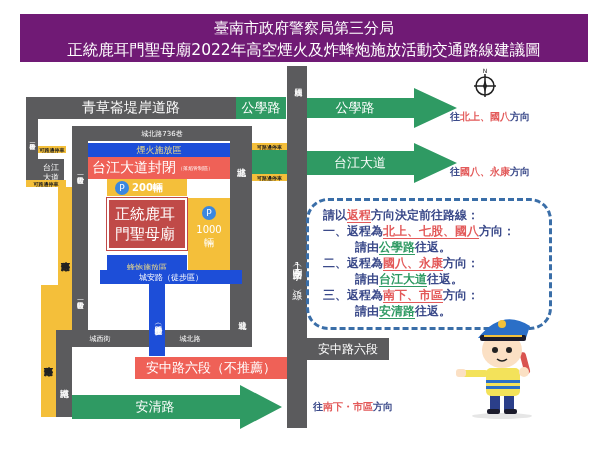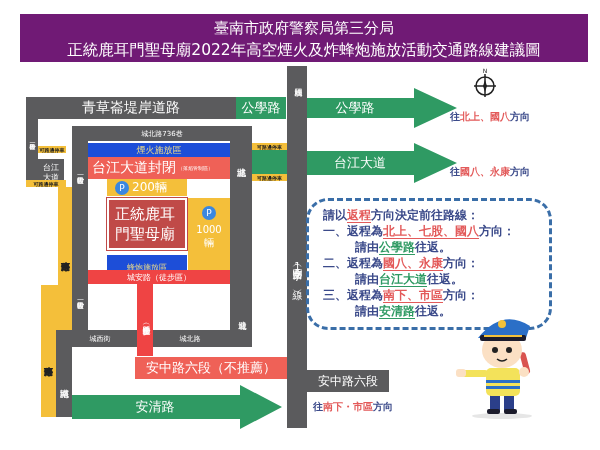--- a/index.html
+++ b/index.html
@@ -9,21 +9,21 @@
   .title-bar {
     left: 20px; top: 14px; width: 568px; height: 48px;
     background: #701a75; color: #fff; text-align: center;
   }
   .title-line1 { font-size: 15px; line-height: 22px; padding-top: 3px; }
   .title-line2 { font-size: 15.5px; line-height: 22px; }
   .road { background: #5b5b5d; color: #fff; }
   .green { background: #2f9a63; color: #fff; }
   .yellow { background: #f4bf3a; }
   .red { background: #ef6157; color: #fff; }
-  .blue { background: #ef4444; color: #fff; }
+  .blue { background: #1d4ed8; color: #fff; margin-left: 12px; }
   .dark { background: #1d4ed8; color: #e9d98a; }
   .temple { background: #c04a48; color: #fff; border: 2px solid #fff; outline: 1px solid #c04a48; }
   .vtext { writing-mode: vertical-rl; text-orientation: upright; }
   .center { display: flex; align-items: center; justify-content: center; }
   .parking-tag { background: #f4bf3a; color: #222; font-size: 5px; font-weight: bold; }
   .pcircle {
     width: 14px; height: 14px; border-radius: 50%; background: #3a87e0; color: #fff;
     font-size: 9px; display: flex; align-items: center; justify-content: center;
   }
   .dir-text { font-size: 10px; color: #3b4a8a; font-weight: bold; }
@@ -117,21 +117,21 @@
 <div class="abs dark center" style="left:88px; top:143px; width:142px; height:14px; font-size:9px;">
   <span>煙火施放區</span>
 </div>
 <div class="abs red" style="left:88px; top:157px; width:142px; height:22px; display:flex; align-items:center; padding-left:4px;">
   <span style="font-size:14px;">台江大道封閉</span>
   <span style="font-size:5px; margin-left:2px;">（落焰管制區）</span>
 </div>
 <div class="abs" style="left:88px; top:179px; width:142px; height:83px; background:#fff;"></div>
 <div class="abs yellow" style="left:107px; top:179px; width:80px; height:17px; display:flex; align-items:center; padding-left:8px; gap:3px;">
   <span class="pcircle">P</span>
-  <span style="color:#fff; font-size:12px; font-weight:normal;">200輛</span>
+  <span style="color:#fff; font-size:10px; font-weight:bold;">200輛</span>
 </div>
 <div class="abs temple center" style="left:107px; top:198px; width:80px; height:52px; font-size:15px; line-height:20px;">
   <span style="width:64px; display:block;">正統鹿耳門聖母廟</span>
 </div>
 <div class="abs yellow" style="left:188px; top:198px; width:42px; height:72px; display:flex; flex-direction:column; align-items:center; padding-top:8px; gap:3px;">
   <span class="pcircle">P</span>
   <span style="color:#fff; font-size:10px; width:26px; text-align:center; line-height:13px;">1000輛</span>
 </div>
 <div class="abs dark center" style="left:107px; top:255px; width:80px; height:24px; font-size:8px;justify-content:center;">
   <span>蜂炮施放區</span>
@@ -180,21 +180,21 @@
     <polygon points="0,8 107,8 107,0 150,20 107,40 107,32 0,32" fill="#2f9a63"></polygon>
   </svg>
 </div>
 <div class="abs center" style="left:320px; top:153px; width:80px; height:20px; font-size:13px; color:#fff;">
   <span>台江大道</span>
 </div>
 <div class="abs dir-text" style="left:450px; top:165px;">
   <span>往</span><span class="hl-red">國八</span><span class="hl-red">、</span><span class="hl-red">永康</span><span>方向</span>
 </div>
 
-<div class="abs road center" style="left:307px; top:370px; width:82px; height:22px; font-size:12px;">
+<div class="abs road center" style="left:307px; top:338px; width:82px; height:22px; font-size:12px;">
   <span>安中路六段</span>
 </div>
 
 <div class="abs" style="left:72px; top:385px; width:210px; height:44px;">
   <svg width="210" height="44" viewBox="0 0 210 44">
     <polygon points="0,10 168,10 168,0 210,22 168,44 168,34 0,34" fill="#2f9a63"></polygon>
   </svg>
 </div>
 <div class="abs center" style="left:110px; top:397px; width:90px; height:20px; font-size:13px; color:#fff;">
   <span>安清路</span>

